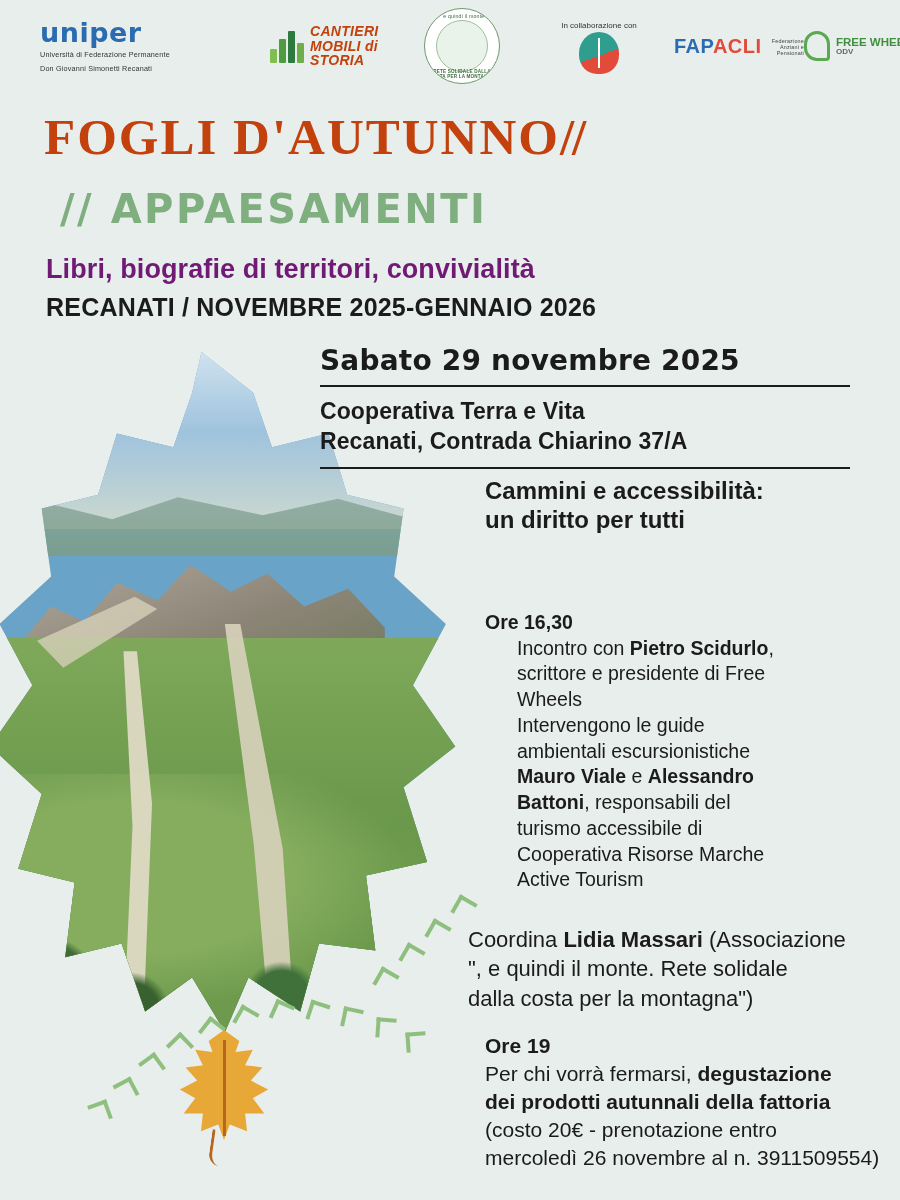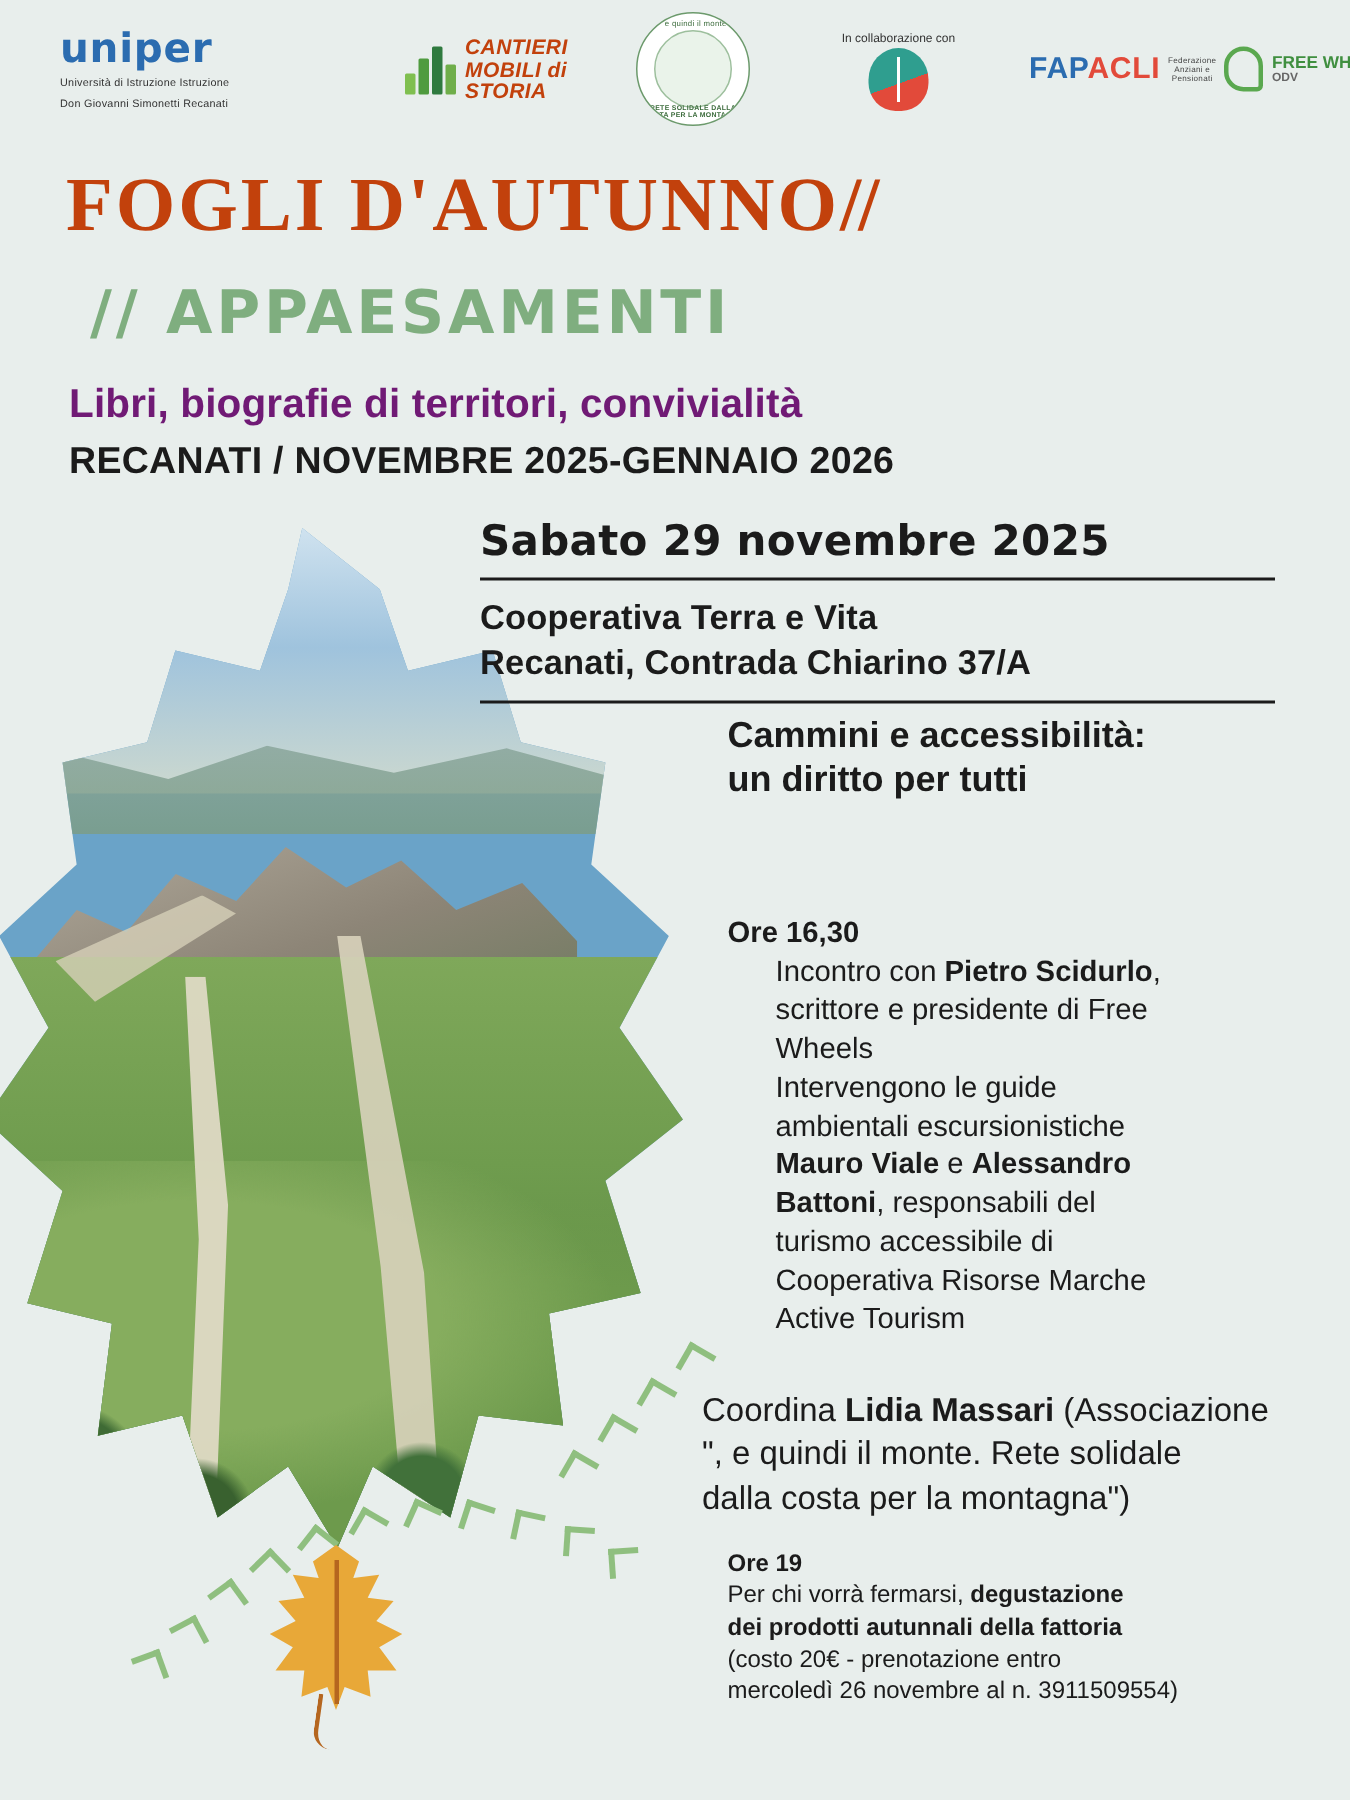--- a/index.html
+++ b/index.html
@@ -56,21 +56,21 @@
   .collab { flex: 0 0 150px; margin-left: 4px; padding-top: 2px;}
   .collab .caption { font-size: 8px; color: #333; text-align: center; margin-bottom: 2px;}
   .collab .marks { display: flex; align-items: center; justify-content: center; gap: 10px; }
   .pigna {
     width: 40px; height: 42px; border-radius: 50% 50% 45% 45%;
     background: linear-gradient(160deg,#2f9e8f 0%,#2f9e8f 55%,#e24a3a 55%,#e24a3a 100%);
     position: relative;
   }
   .pigna:after{ content:""; position:absolute; left:50%; top:6px; width:2px; height:30px; background:#fff; transform:translateX(-50%);}
 
-  .fapacli-wrap{ flex:0 0 130px; text-align:center;margin-left:12px;}
+  .fapacli-wrap{ flex:0 0 130px; text-align:right;}
   .fapacli-top { font-size: 20px; font-weight: 800; letter-spacing: .5px;}
   .fapacli-top .fap { color: #2b6cb0; }
   .fapacli-top .acli { color: #e24a3a; }
   .fapacli-sub { font-size: 5.4px; color: #444; letter-spacing: .2px; margin-top: 1px;}
 
   .freewheels-wrap{ flex: 0 0 130px; display:flex; align-items:center; gap:6px;}
   .fw-mark { width: 26px; height: 30px; border-radius: 13px 13px 4px 13px; border: 3px solid #5aa84f; }
   .fw-text { font-size: 11.5px; font-weight: 800; color: #3f8f3f; line-height: 1.05;}
   .fw-text small { display:block; font-size: 8px; font-weight: 600; color:#666;}
 
@@ -172,31 +172,31 @@
   .talk-title { font-size: 31px; font-weight: 800; letter-spacing: .1px; line-height:1.12; font-family:"DejaVu Sans", sans-serif;}
   .talk-sub { font-size: 24px; font-weight: 700; line-height: 1.22; margin-top: 8px;}
 
   .prog { position:absolute; left: 485px; top: 610px; width: 380px; font-size: 19.5px; line-height: 1.32;}
   .time { font-weight: 700; }
   .indent { padding-left: 32px; }
   .b { font-weight: 700; }
 
   .coord { position: absolute; left: 468px; top: 925px; width: 390px; font-size: 22px; line-height: 1.33;}
 
-  .prog2 { position: absolute; left: 485px; top: 1032px; width: 395px; font-size: 16px; line-height: 1.33;}
+  .prog2 { position: absolute; left: 485px; top: 1032px; width: 395px; font-size: 21px; line-height: 1.33;}
 </style>
 </head>
 <body>
 
 <div class="logobar">
 
   <div class="logo uniper-wrap">
     <div>
       <div class="uniper-name">uniper</div>
-      <div class="uniper-sub">Università di Istruzione Istruzione</div>
+      <div class="uniper-sub">Università di Federazione Permanente</div>
       <div class="uniper-sub">Don Giovanni Simonetti Recanati</div>
     </div>
   </div>
 
   <div class="logo cantieri-wrap">
     <div class="cantieri-mark">
         <span></span>
         <span></span>
         <span></span>
         <span></span>

